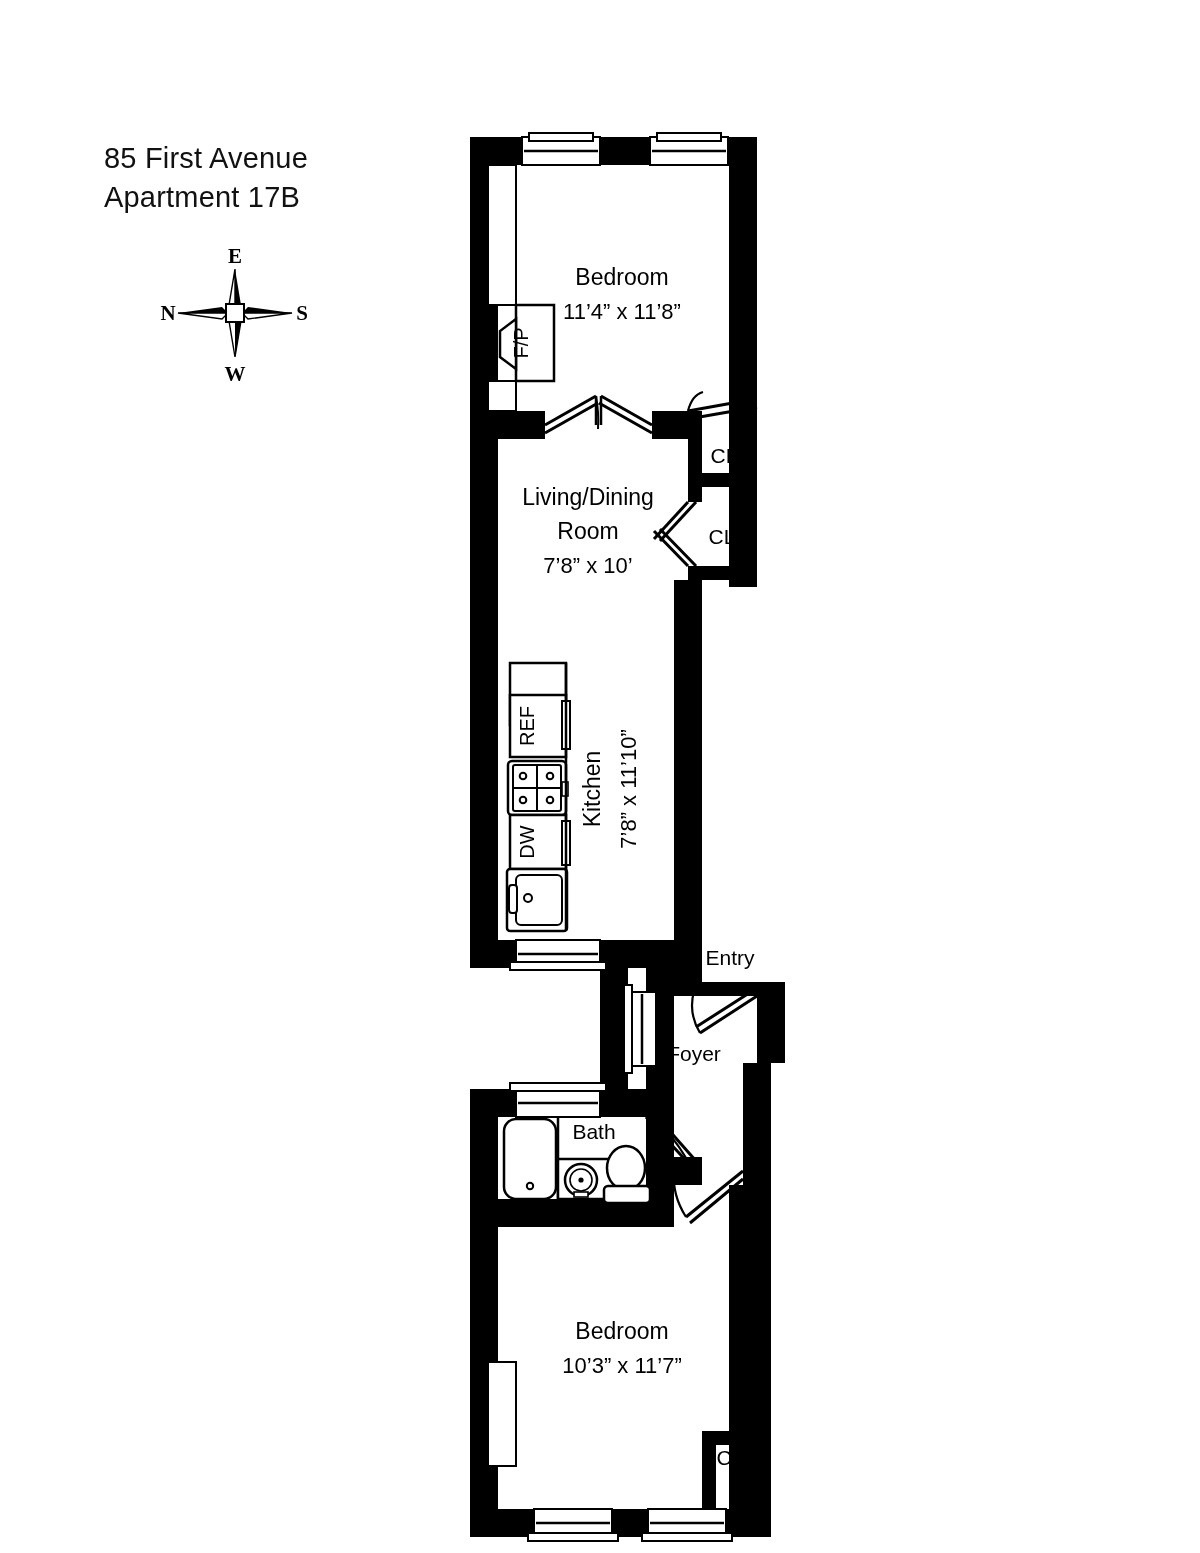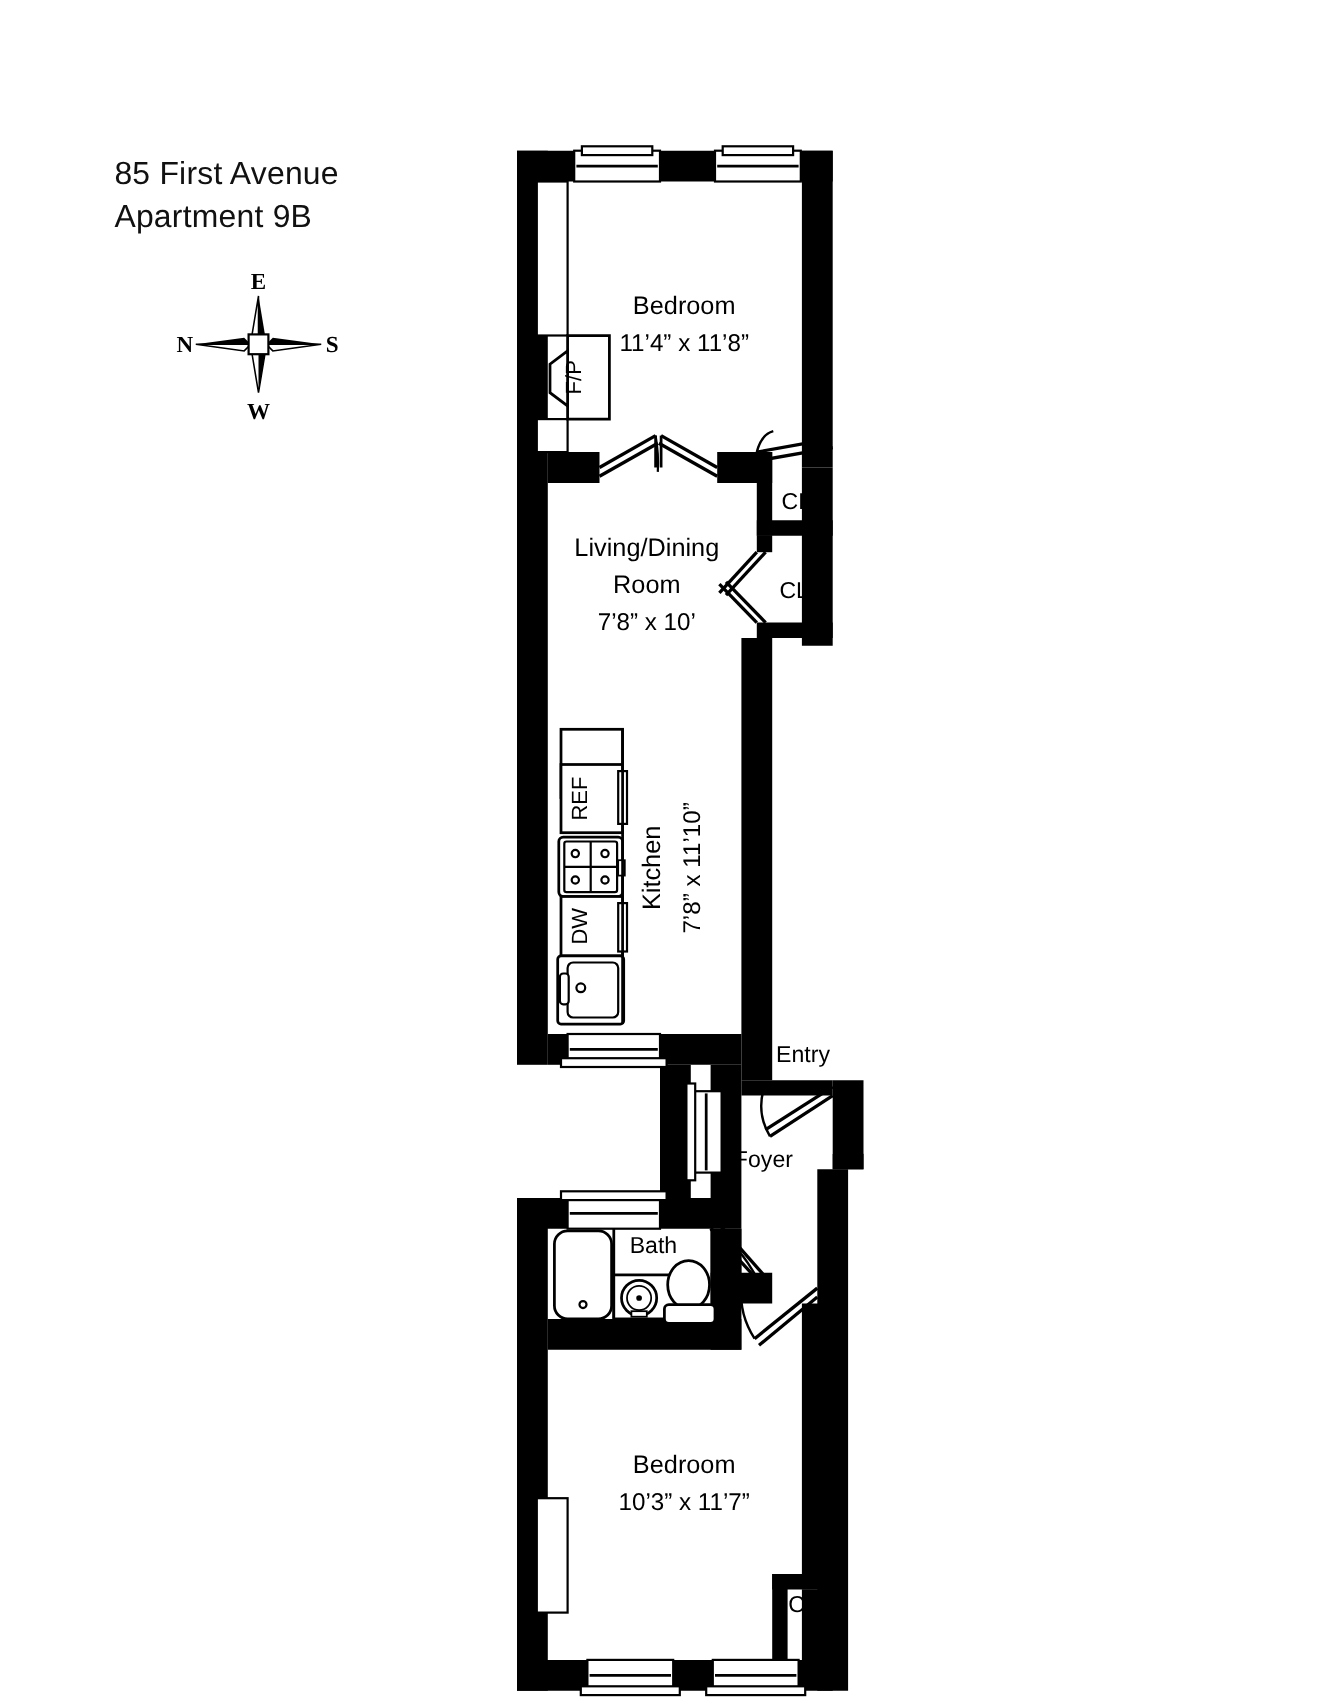--- a/index.html
+++ b/index.html
@@ -18,21 +18,21 @@
   .appl-lab{font-size:20px;}
   .compass-letter{font-family:"Liberation Serif",serif;font-weight:bold;font-size:21px;}
 </style>
 </head>
 <body>
 
 <div id="plan-root">
 
   <div class="title-block">
     <div class="title-line">85 First Avenue</div>
-    <div class="title-line">Apartment 9B</div>
+    <div class="title-line">Apartment 17B</div>
   </div>
 
   <div class="compass-wrap">
     <svg width="150" height="148" viewBox="0 0 150 148">
 
       <polygon points="75,30 81,66 75,72 69,66" fill="#000"></polygon>
       <polygon points="75,30 69,66 75,72 75,30" fill="#fff" stroke="#000" stroke-width="1.4"></polygon>
       <polygon points="75,118 81,82 75,76 69,82" fill="#fff" stroke="#000" stroke-width="1.4"></polygon>
       <polygon points="75,118 75,76 81,82" fill="#000"></polygon>
 

